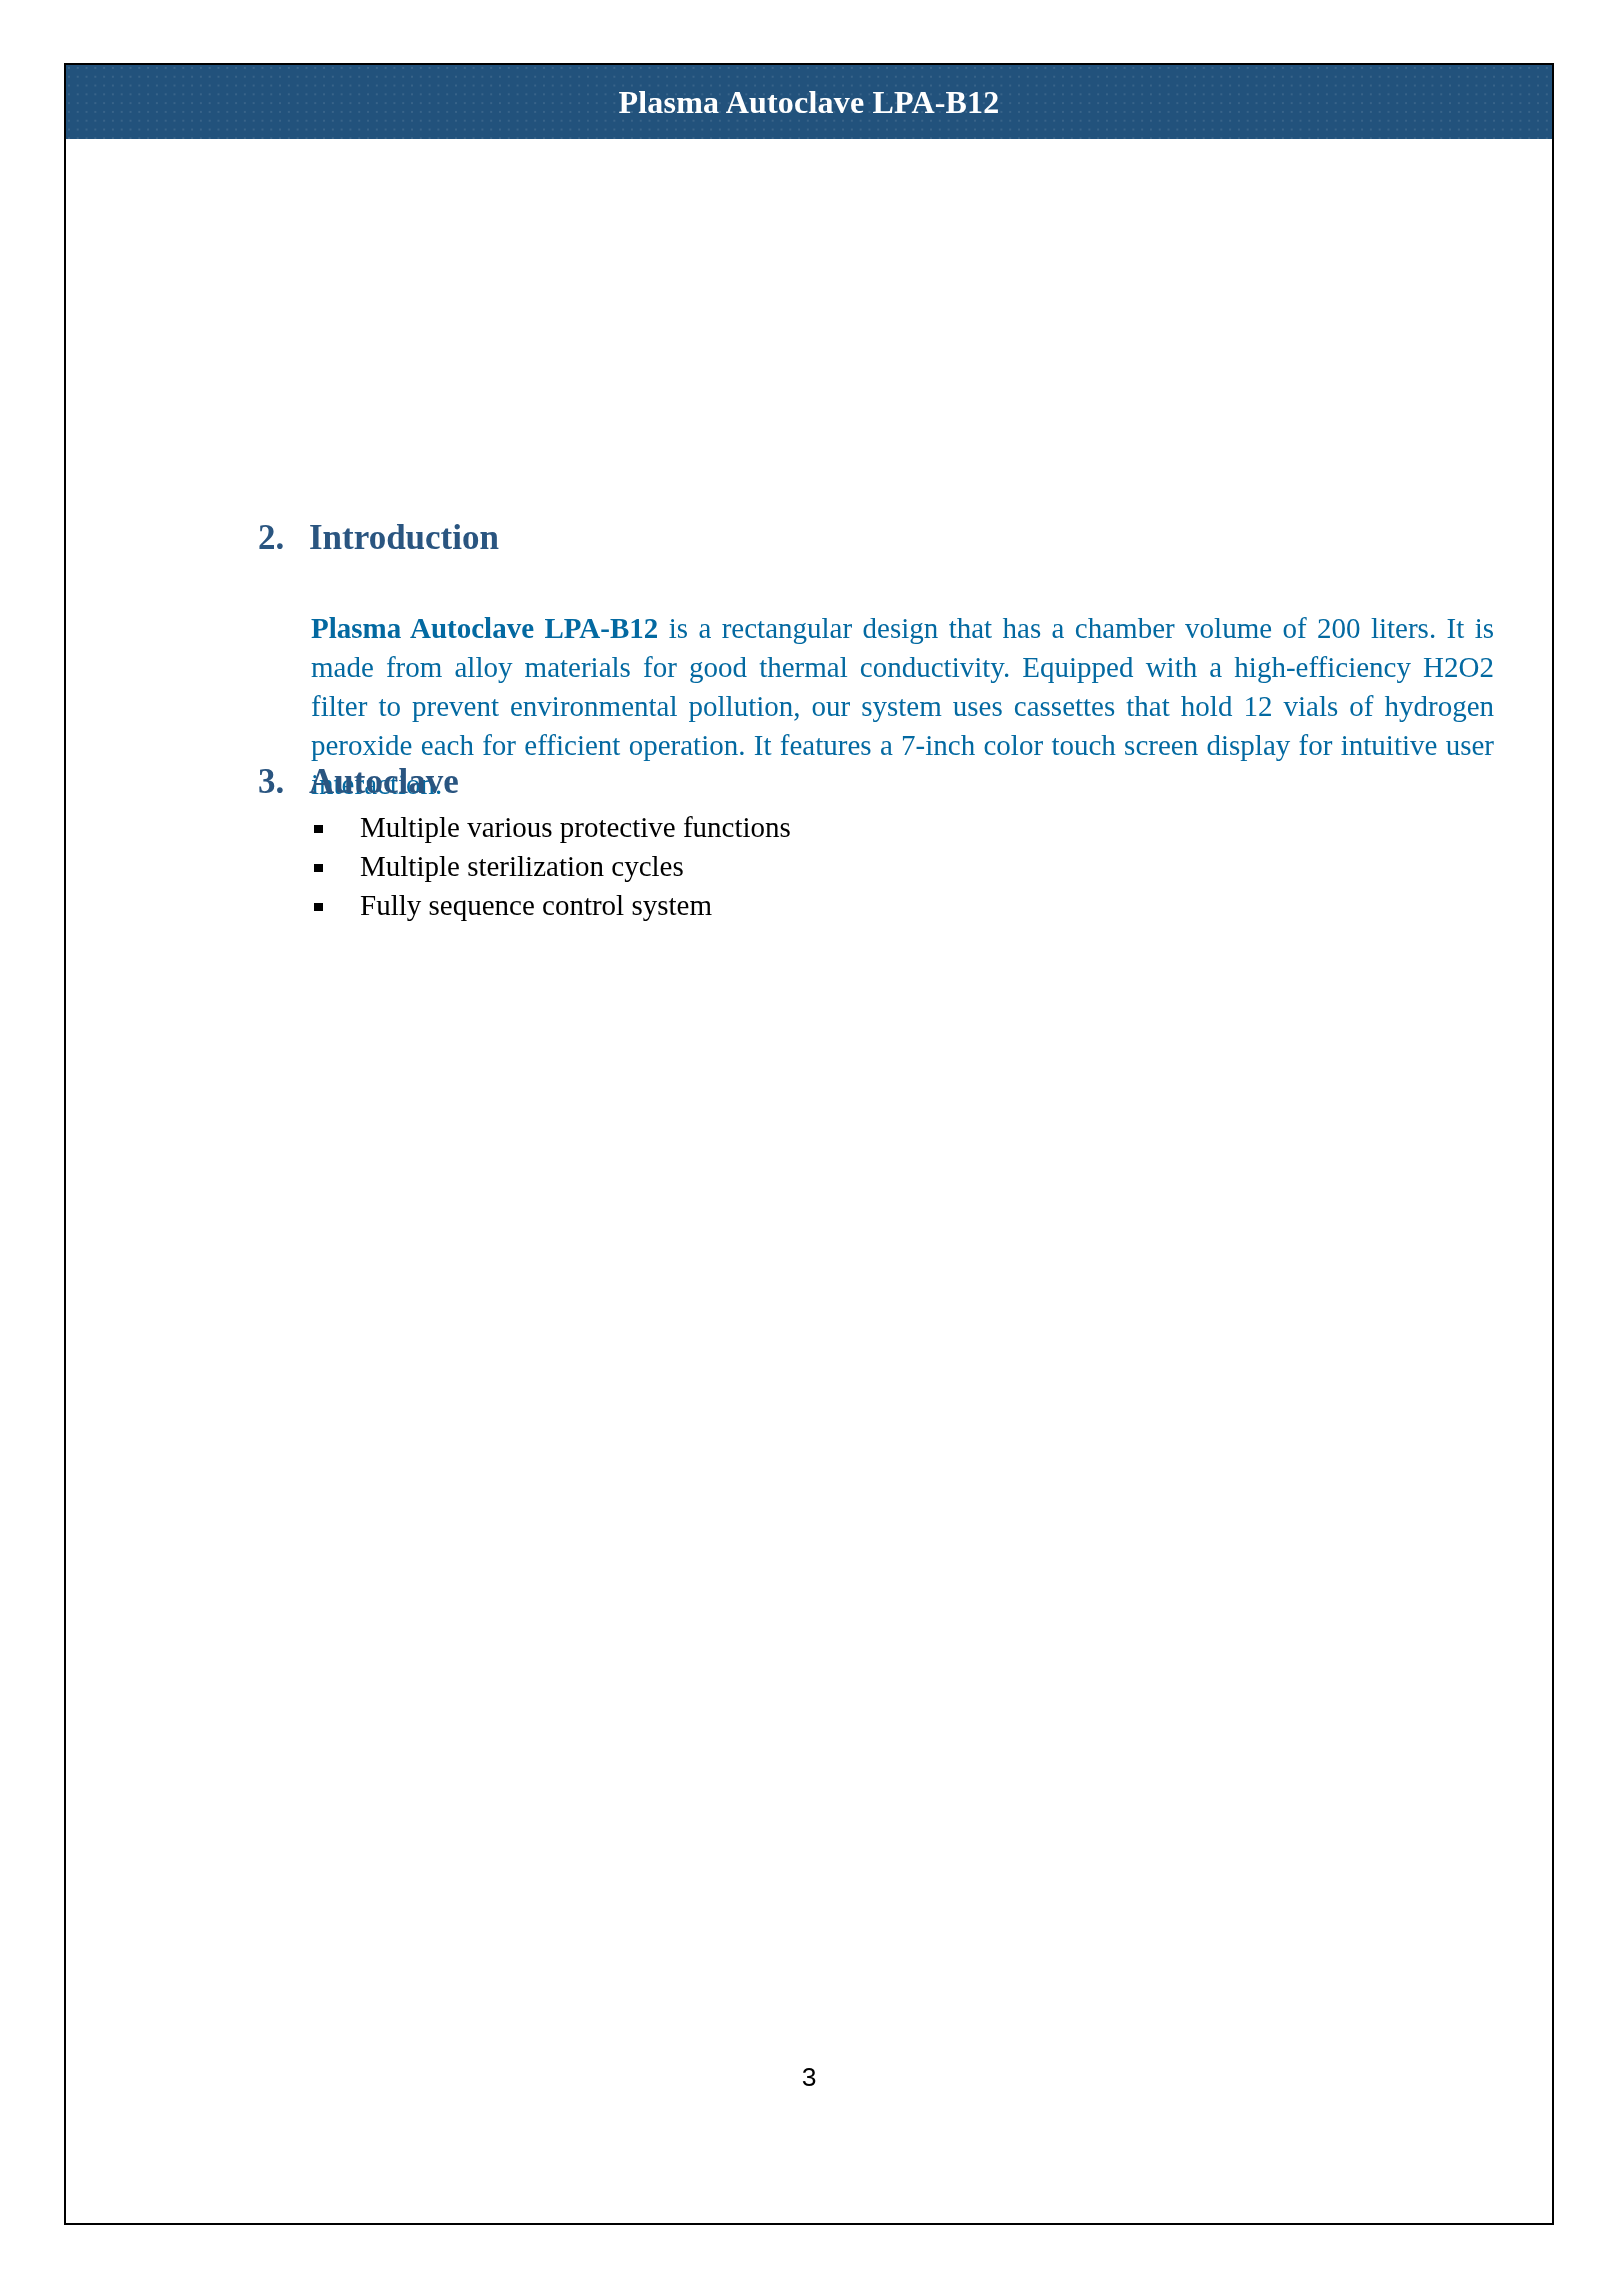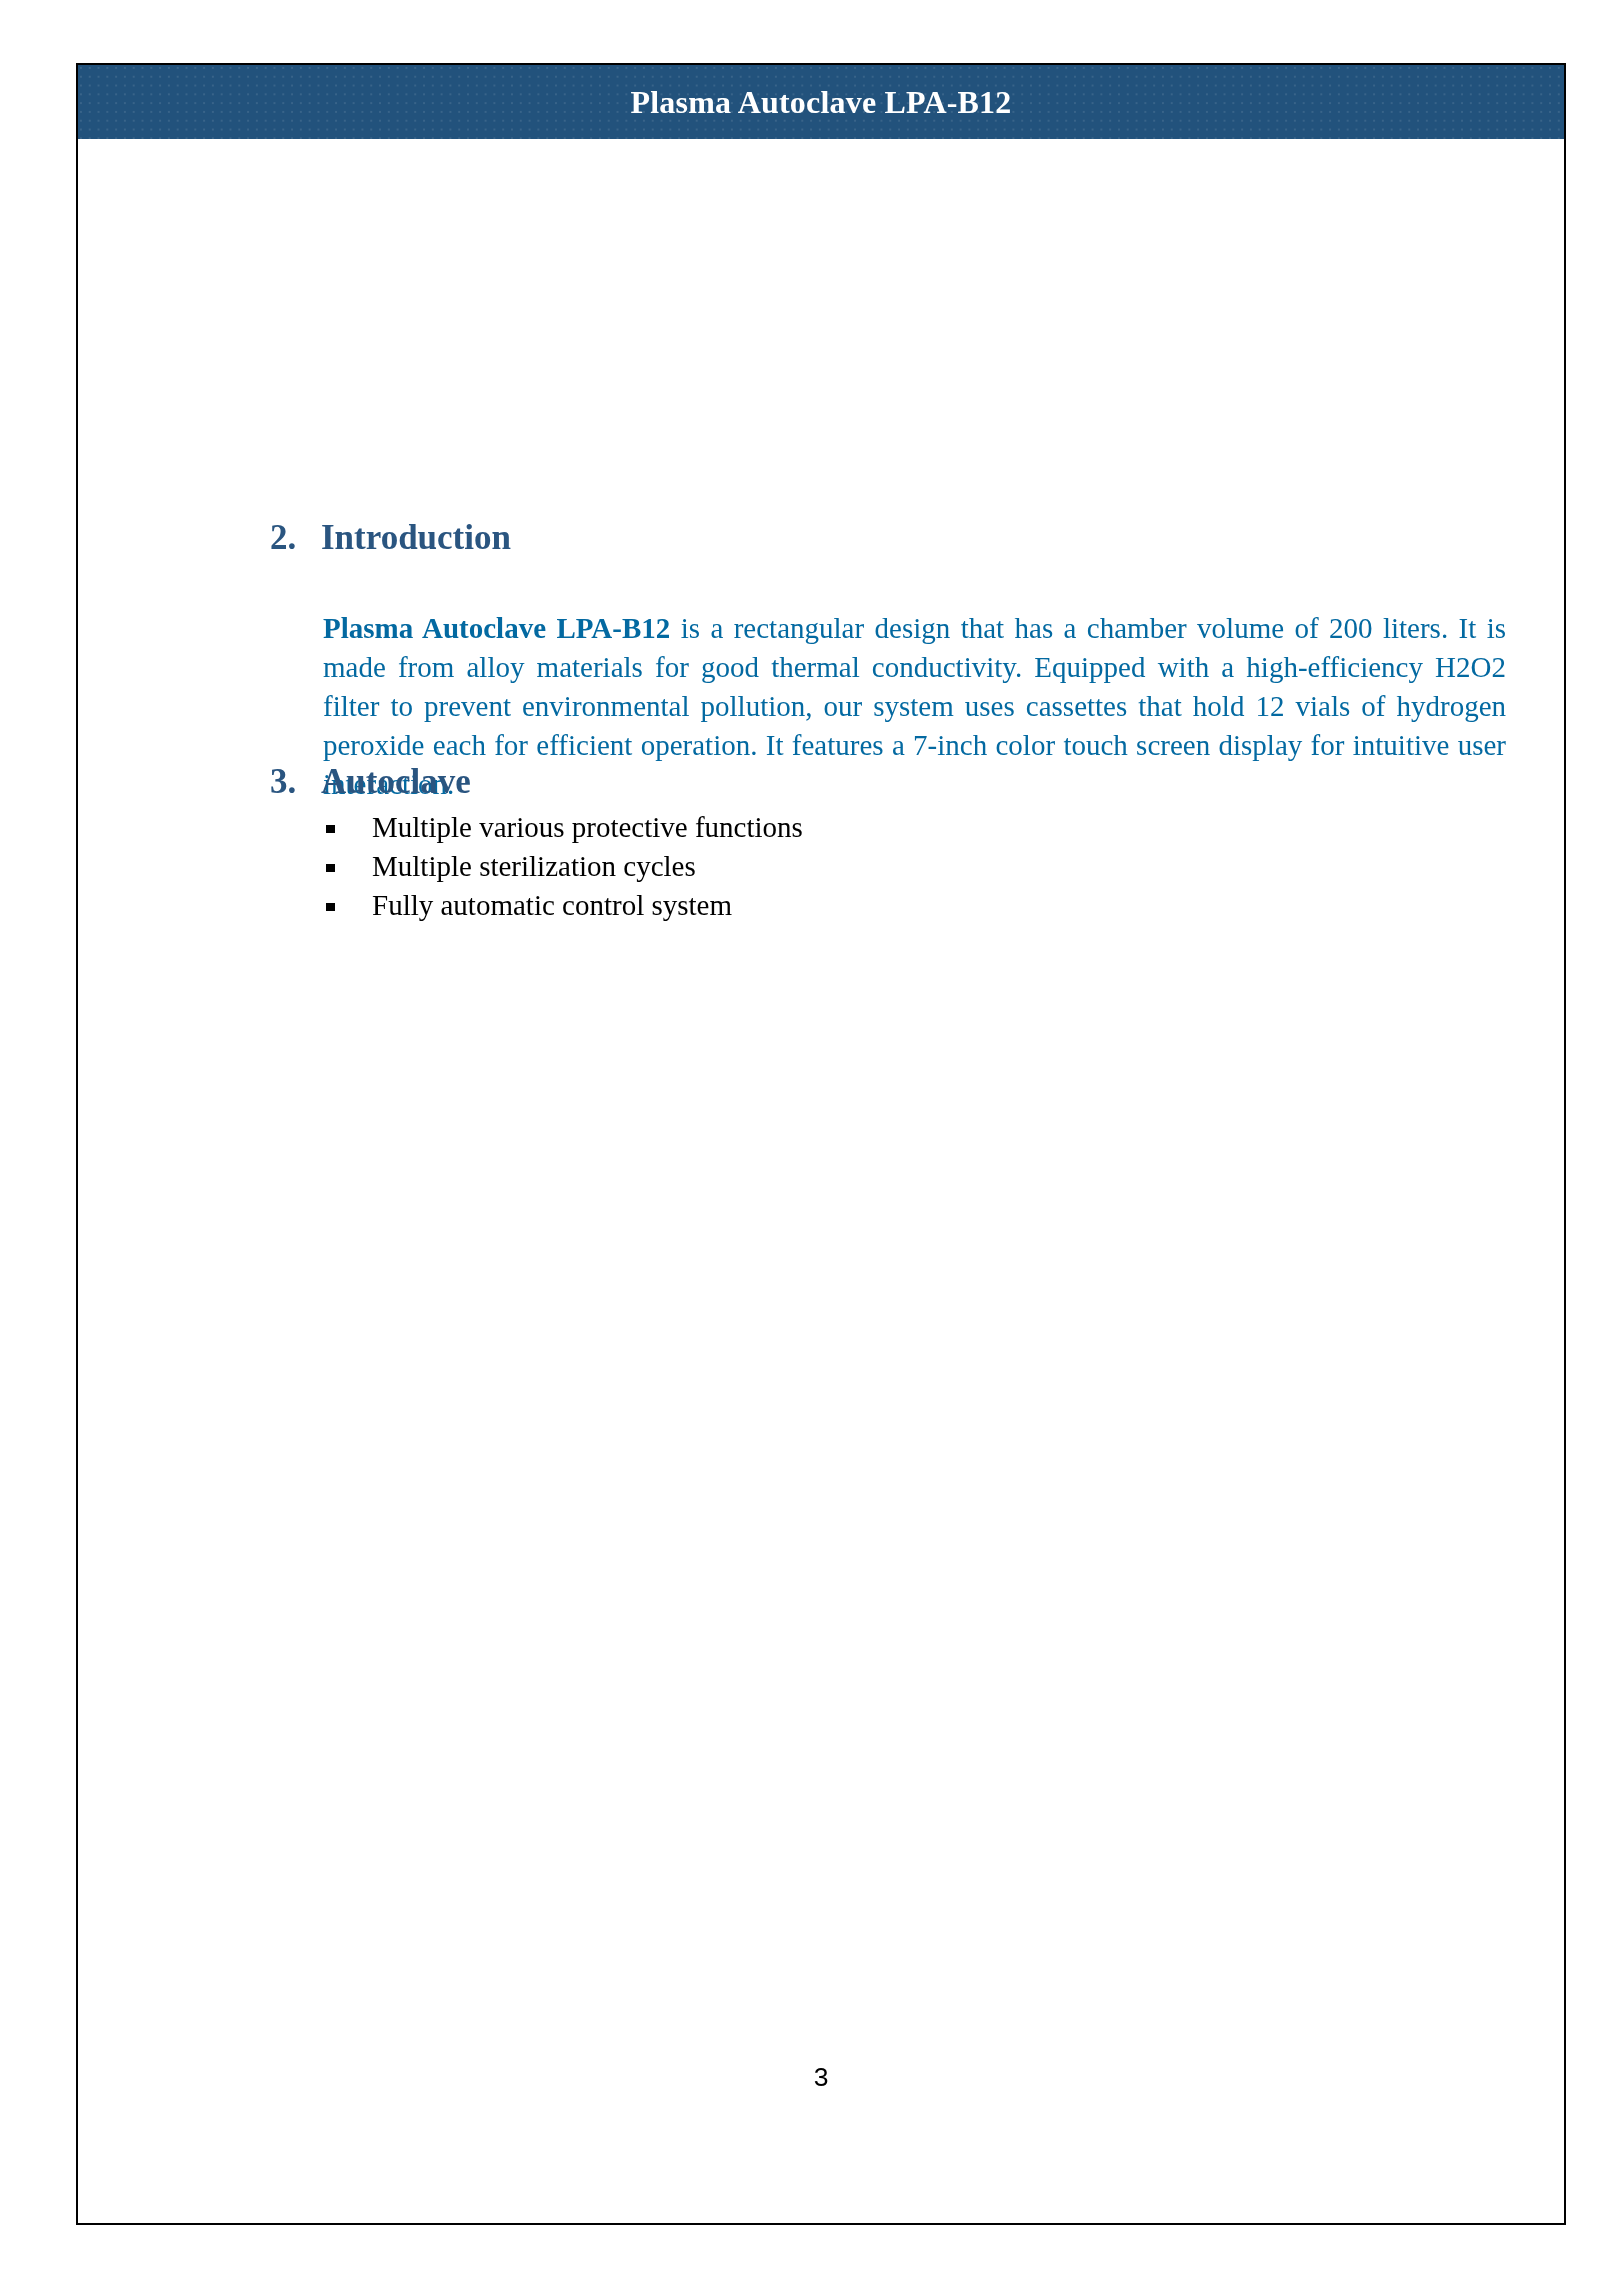--- a/index.html
+++ b/index.html
@@ -18,21 +18,20 @@
   
   #page-frame {
     position: absolute;
     left: 64px;
     top: 63px;
     width: 1490px;
     height: 2162px;
     border: 2.9px solid #000000;
     box-sizing: border-box;
     background: #ffffff;
-    margin-left: 12px;
   }
 
   
   #header-band {
     position: absolute;
     left: 0;
     top: 0;
     width: 100%;
     height: 74px;
     background-color: #22527c;
@@ -174,21 +173,21 @@
       <li>
         <span class="bullet-marker"></span>
         <span>Multiple various protective functions</span>
       </li>
       <li>
         <span class="bullet-marker"></span>
         <span>Multiple sterilization cycles</span>
       </li>
       <li>
         <span class="bullet-marker"></span>
-        <span>Fully automatic control system</span>
+        <span>Fully sequence control system</span>
       </li>
     </ul>
 
     <div id="page-number">3</div>
 
   </div>
 </div>
 
 
 </body></html>

